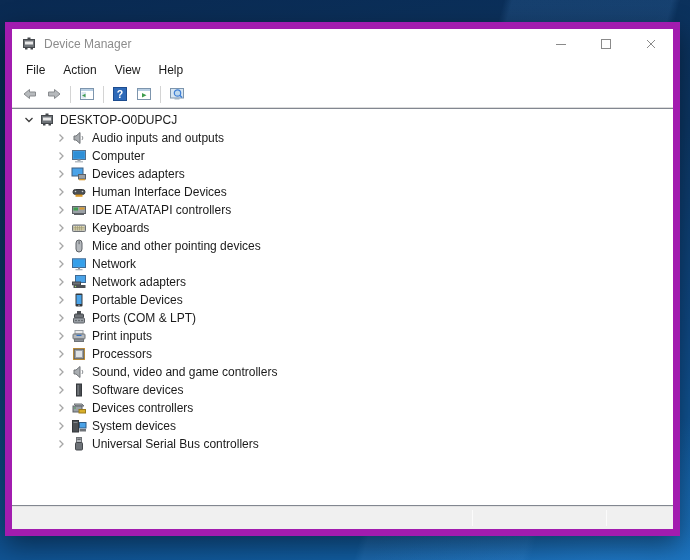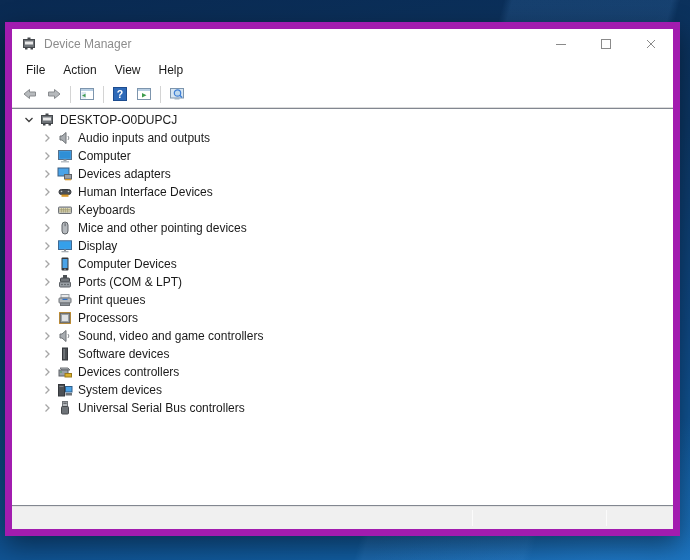--- a/index.html
+++ b/index.html
@@ -22,21 +22,21 @@
   .titlebar .icon { width:16px; height:16px; display:inline-flex; }
   .title-text { color:#8c8c8c; font-size:12px; margin-left:7px; }
   .caption { margin-left:auto; display:flex; height:30px; }
   .cap-btn { width:45px; height:30px; display:flex; align-items:center; justify-content:center; }
   .menubar { height:22px; background:#fff; display:flex; align-items:center; padding-left:5px; flex:0 0 auto; }
   .menu-item { font-size:12px; color:#1a1a1a; padding:3px 9px; }
   .toolbar { height:27px; background:#fff; display:flex; align-items:center; padding-left:6px; border-bottom:1px solid #dcdcdc; flex:0 0 auto; }
   .tb-btn { border:none; background:transparent; padding:0; width:24px; height:24px; display:flex; align-items:center; justify-content:center; }
   .tb-sep { width:1px; height:17px; background:#d4d4d4; margin:0 4px; }
   .tree-panel { flex:1 1 auto; background:#fff; border:1px solid #828790; border-left:none; border-right:none; overflow:hidden; padding-top:2px; }
-  .tree-row { height:18px; display:flex; align-items:center; padding-left:25px; font-size:12px; color:#1a1a1a; white-space:nowrap; }
+  .tree-row { height:18px; display:flex; align-items:center; padding-left:39px; font-size:12px; color:#1a1a1a; white-space:nowrap; }
   .tree-row.root { padding-left:7px; }
   .tree-row .chev { width:16px; height:16px; flex:0 0 16px; display:inline-flex; }
   .tree-row .icon { width:16px; height:16px; flex:0 0 16px; display:inline-flex; margin-left:2px; }
   .tree-row .lbl { margin-left:5px;text-align:center; }
   .icon svg { display:block; }
   .statusbar { height:23px; background:#f0f0f0; border-top:1px solid #e3e3e3; position:relative; flex:0 0 auto; }
   .sb-sep { position:absolute; top:3px; bottom:3px; width:1px; background:#cdcdcd; border-right:1px solid #fbfbfb; }
   .sb-sep.s1 { left:460px; }
   .sb-sep.s2 { left:594px; }
 </style>
@@ -222,20 +222,36 @@
         <span class="lbl">Human Interface Devices</span>
       </div>
       <div class="tree-row">
         <span class="icon chev">
           <svg width="16" height="16" viewBox="0 0 16 16">
             <polyline points="6.5,4.5 10,8 6.5,11.5" fill="none" stroke="#a6a6a6" stroke-width="1.3"></polyline>
           </svg>
         </span>
         <span class="icon ">
           <svg width="16" height="16" viewBox="0 0 16 16">
+            <rect x="1.5" y="4.5" width="13" height="7" fill="#9aa0a6" stroke="#5d6166"></rect>
+            <rect x="2.5" y="5.5" width="4.5" height="3" fill="#3f9d4e"></rect>
+            <rect x="8.5" y="5.5" width="5" height="2" fill="#d99a2b"></rect>
+            <rect x="3" y="11.5" width="10" height="1.5" fill="#5d6166"></rect>
+          </svg>
+        </span>
+        <span class="lbl">IDE ATA/ATAPI controllers</span>
+      </div>
+      <div class="tree-row">
+        <span class="icon chev">
+          <svg width="16" height="16" viewBox="0 0 16 16">
+            <polyline points="6.5,4.5 10,8 6.5,11.5" fill="none" stroke="#a6a6a6" stroke-width="1.3"></polyline>
+          </svg>
+        </span>
+        <span class="icon ">
+          <svg width="16" height="16" viewBox="0 0 16 16">
             <rect x="1.5" y="5" width="13" height="6.5" rx="0.8" fill="#b5b9bd" stroke="#6f7377"></rect>
             <rect x="2.5" y="6" width="11" height="4.5" fill="#ddd7b4"></rect>
             <path d="M2.5 7.5 h11 M2.5 9 h11 M4.5 6 v4.5 M6.5 6 v4.5 M8.5 6 v4.5 M10.5 6 v4.5" stroke="#9a966f" stroke-width="0.6" fill="none"></path>
           </svg>
         </span>
         <span class="lbl">Keyboards</span>
       </div>
       <div class="tree-row">
         <span class="icon chev">
           <svg width="16" height="16" viewBox="0 0 16 16">
@@ -257,36 +273,52 @@
           </svg>
         </span>
         <span class="icon ">
           <svg width="16" height="16" viewBox="0 0 16 16">
             <rect x="1.5" y="2.8" width="13" height="8.7" fill="#4aa3e8" stroke="#3e6a94"></rect>
             <rect x="2.5" y="3.8" width="11" height="6.7" fill="#35a0ea"></rect>
             <rect x="7" y="11.5" width="2" height="1.5" fill="#8b9198"></rect>
             <rect x="4.5" y="13" width="7" height="1.3" fill="#aab0b6"></rect>
           </svg>
         </span>
-        <span class="lbl">Display</span>
+        <span class="lbl">Network</span>
+      </div>
+      <div class="tree-row">
+        <span class="icon chev">
+          <svg width="16" height="16" viewBox="0 0 16 16">
+            <polyline points="6.5,4.5 10,8 6.5,11.5" fill="none" stroke="#a6a6a6" stroke-width="1.3"></polyline>
+          </svg>
+        </span>
+        <span class="icon ">
+          <svg width="16" height="16" viewBox="0 0 16 16">
+            <rect x="4.5" y="1.5" width="10" height="7" fill="#4aa3e8" stroke="#3e6a94"></rect>
+            <rect x="1.5" y="8" width="8" height="2.8" fill="#6e7378" stroke="#45484c"></rect>
+            <rect x="2.5" y="11" width="12" height="3" fill="#4c5054"></rect>
+            <circle cx="4.5" cy="12.5" r="0.7" fill="#9fe06a"></circle>
+          </svg>
+        </span>
+        <span class="lbl">Network adapters</span>
       </div>
       <div class="tree-row">
         <span class="icon chev">
           <svg width="16" height="16" viewBox="0 0 16 16">
             <polyline points="6.5,4.5 10,8 6.5,11.5" fill="none" stroke="#a6a6a6" stroke-width="1.3"></polyline>
           </svg>
         </span>
         <span class="icon ">
           <svg width="16" height="16" viewBox="0 0 16 16">
             <rect x="4.5" y="1.5" width="7" height="13" rx="1" fill="#35383c"></rect>
             <rect x="5.5" y="3" width="5" height="9" fill="#4aa3e8"></rect>
             <rect x="7" y="12.8" width="2" height="0.9" fill="#9aa0a6"></rect>
           </svg>
         </span>
-        <span class="lbl">Computer Devices</span>
+        <span class="lbl">Portable Devices</span>
       </div>
       <div class="tree-row">
         <span class="icon chev">
           <svg width="16" height="16" viewBox="0 0 16 16">
             <polyline points="6.5,4.5 10,8 6.5,11.5" fill="none" stroke="#a6a6a6" stroke-width="1.3"></polyline>
           </svg>
         </span>
         <span class="icon ">
           <svg width="16" height="16" viewBox="0 0 16 16">
             <rect x="6" y="1" width="4" height="3" fill="#4c5054"></rect>
@@ -306,21 +338,21 @@
           </svg>
         </span>
         <span class="icon ">
           <svg width="16" height="16" viewBox="0 0 16 16">
             <rect x="4" y="2.5" width="8" height="3.5" fill="#e9e9e9" stroke="#9aa0a6"></rect>
             <rect x="2" y="6" width="12" height="5" rx="0.8" fill="#b5b9bd" stroke="#6f7377"></rect>
             <rect x="5.5" y="6.8" width="5" height="1.2" fill="#2f6fc4"></rect>
             <rect x="3.5" y="11" width="9" height="2.5" fill="#8b9198" stroke="#6f7377"></rect>
           </svg>
         </span>
-        <span class="lbl">Print queues</span>
+        <span class="lbl">Print inputs</span>
       </div>
       <div class="tree-row">
         <span class="icon chev">
           <svg width="16" height="16" viewBox="0 0 16 16">
             <polyline points="6.5,4.5 10,8 6.5,11.5" fill="none" stroke="#a6a6a6" stroke-width="1.3"></polyline>
           </svg>
         </span>
         <span class="icon ">
           <svg width="16" height="16" viewBox="0 0 16 16">
             <rect x="2" y="2" width="12" height="12" fill="#d99a2b"></rect>

